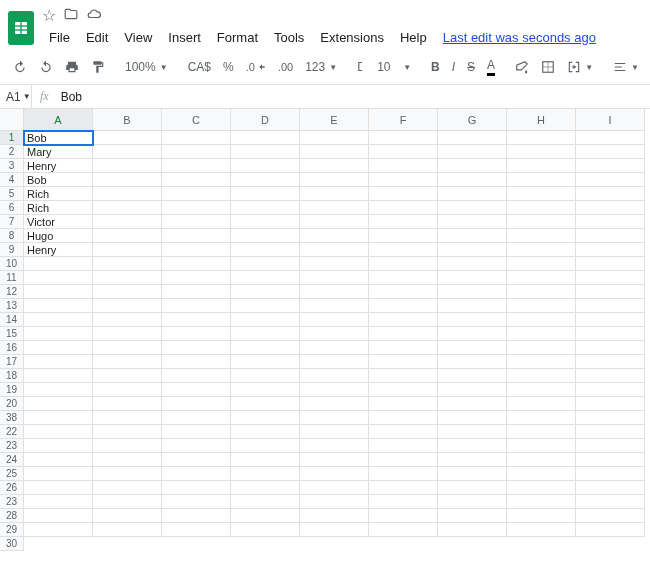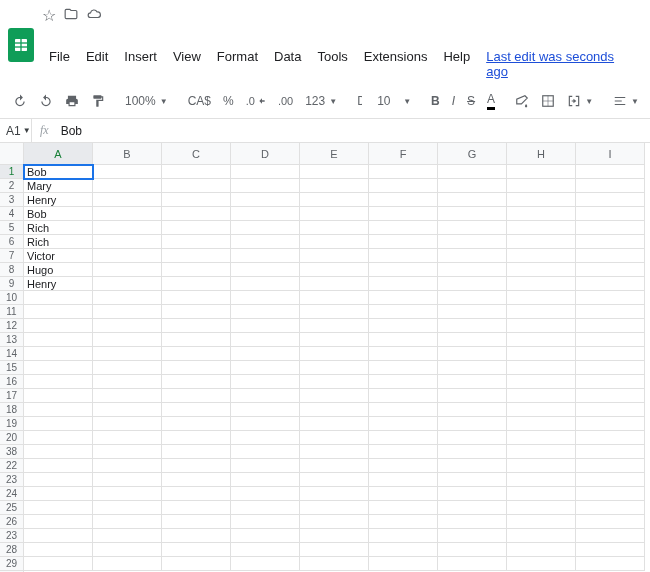--- a/index.html
+++ b/index.html
@@ -6,21 +6,21 @@
 body { background: #fff; width: 650px; height: 572px; overflow: hidden; }
 
 .header { display: flex; align-items: center; padding: 6px 8px 0 8px; gap: 8px; }
 .logo { width: 26px; height: 34px; background: #0f9d58; border-radius: 3px; display: flex; align-items: center; justify-content: center; }
 .logo svg { width: 16px; height: 16px; }
 .title-area { flex: 1; }
 .title-row { display: flex; align-items: center; gap: 8px; }
 .doc-title { font-size: 18px; color: #5f6368; padding: 2px 4px; }
 .title-icon { color: #5f6368; cursor: pointer; }
 
-.menubar { display: flex; gap: 2px; padding: 2px 0; font-size: 13px; color: #202124; margin-top: 19px; }
+.menubar { display: flex; gap: 2px; padding: 2px 0; font-size: 13px; color: #202124; }
 .menubar span { padding: 3px 7px; cursor: pointer; border-radius: 3px; }
 .last-edit { color: #1d4ed8; text-decoration: underline; font-size: 13px; padding: 3px 7px; cursor: pointer; }
 
 .toolbar { display: flex; align-items: center; padding: 4px 8px; border-bottom: 1px solid #e0e0e0; gap: 2px; font-size: 12px; color: #5f6368; }
 .tb-btn { padding: 4px 5px; cursor: pointer; border-radius: 2px; display: flex; align-items: center; }
 .tb-sep { width: 1px; height: 18px; background: #e0e0e0; margin: 0 3px; }
 .tb-txt { padding: 4px 5px; cursor: pointer; display: flex; align-items: center; gap: 2px; }
 .dd-arrow { font-size: 8px; margin-left: 2px; }
 .font-select { max-width: 70px; overflow: hidden; text-overflow: ellipsis; white-space: nowrap; }
 .text-color-btn { border-bottom: 3px solid #000; padding-bottom: 1px; }
@@ -63,24 +63,23 @@
       <span class="title-icon"><svg width="14" height="14" viewBox="0 0 24 24">
             <path d="M10 4H4c-1.1 0-2 .9-2 2v12c0 1.1.9 2 2 2h16c1.1 0 2-.9 2-2V8c0-1.1-.9-2-2-2h-8l-2-2z" fill="none" stroke="#5f6368" stroke-width="2"></path>
           </svg></span>
       <span class="title-icon"><svg width="16" height="14" viewBox="0 0 24 24">
             <path d="M19 18H6a4 4 0 010-8 6 6 0 0111.3-1.5A4.5 4.5 0 0119 18z" fill="none" stroke="#5f6368" stroke-width="2"></path>
           </svg></span>
     </div>
     <div class="menubar">
       <span>File</span>
       <span>Edit</span>
+      <span>View</span>
       <span>Insert</span>
-      <span>View</span>
       <span>Format</span>
-      <span>Data</span>
       <span>Tools</span>
       <span>Extensions</span>
       <span>Help</span>
       <span class="last-edit">Last edit was seconds ago</span>
     </div>
   </div>
 </div>
 
 <div class="toolbar">
   <span class="tb-btn">

